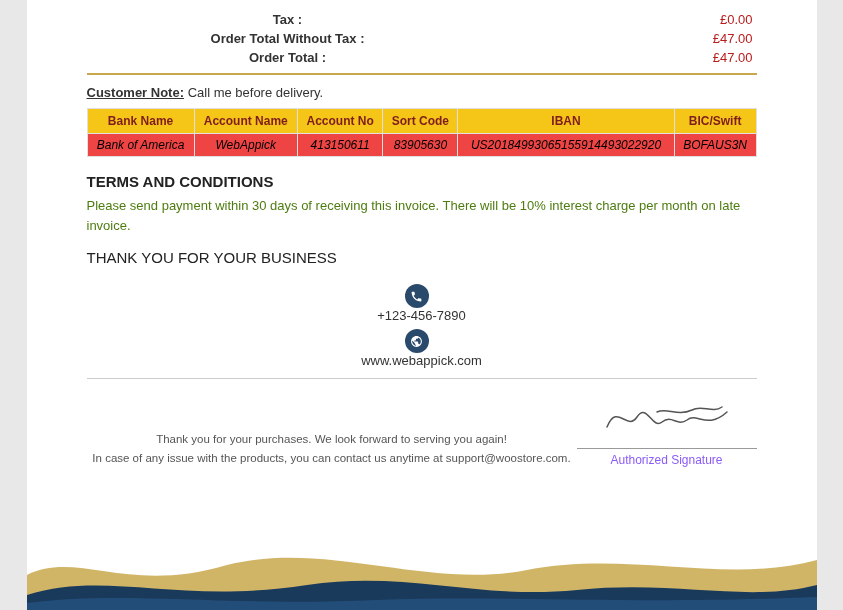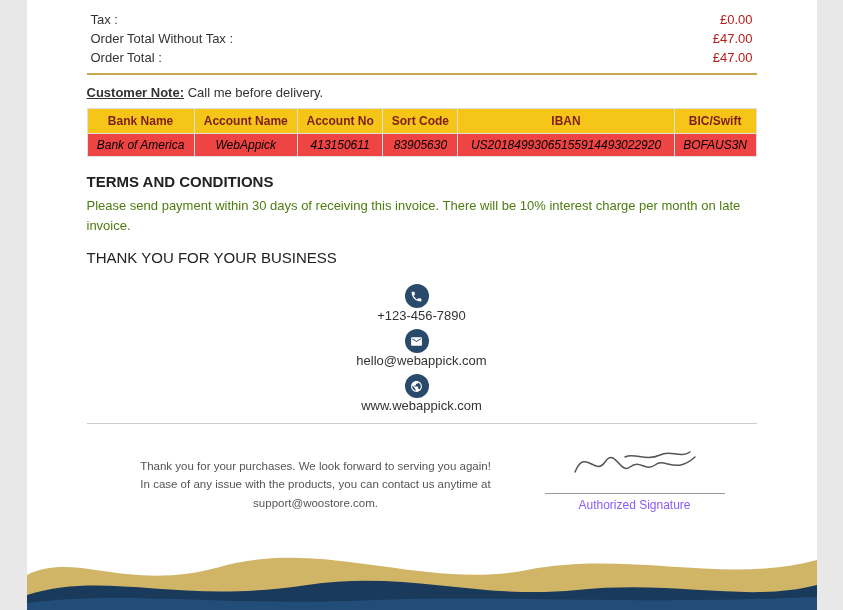--- a/index.html
+++ b/index.html
@@ -25,22 +25,22 @@
     .totals-table {
       width: 100%;
       border-collapse: collapse;
       margin-bottom: 6px;
     }
     .totals-table td {
       padding: 2px 4px;
       font-size: 13px;
     }
     .totals-table .label-cell {
-      text-align: left;
-      font-weight: normal;
+      text-align: center;
+      font-weight: bold;
       color: #333;
       width: 60%;
     }
     .totals-table .value-cell {
       text-align: right;
       color: #b91c1c;
       min-width: 80px;
     }
     .gold-divider {
       height: 2px;
@@ -129,21 +129,21 @@
     }
     .divider-line {
       border: none;
       border-top: 1px solid #ccc;
       margin: 10px 60px;
     }
     .footer-section {
       display: flex;
       justify-content: space-between;
       align-items: flex-end;
-      padding: 0 92px 0 60px;
+      padding: 0 60px 0 60px;
     }
     .footer-text-area {
       flex: 1;
     }
     .footer-text {
       font-size: 11.5px;
       color: #555;
       line-height: 1.6;
       text-align: center;
     }
@@ -247,28 +247,20 @@
         <span class="contact-icon">
           <svg viewBox="0 0 24 24">
             <path d="M6.6 10.8c1.4 2.8 3.8 5.1 6.6 6.6l2.2-2.2c.3-.3.7-.4 1-.2 1.1.4 2.3.6 3.6.6.6 0 1 .4 1 1V20c0 .6-.4 1-1 1-9.4 0-17-7.6-17-17 0-.6.4-1 1-1h3.5c.6 0 1 .4 1 1 0 1.3.2 2.5.6 3.6.1.3 0 .7-.2 1L6.6 10.8z"></path>
           </svg>
         </span>
         <span>+123-456-7890</span>
       </li>
       <li>
         <span class="contact-icon">
           <svg viewBox="0 0 24 24">
-            <path d="M20 4H4c-1.1 0-2 .9-2 2v12c0 1.1.9 2 2 2h16c1.1 0 2-.9 2-2V6c0-1.1-.9-2-2-2zm0 4l-8 5-8-5V6l8 5 8-5v2z"></path>
-          </svg>
-        </span>
-        <span>hello@webappick.com</span>
-      </li>
-      <li>
-        <span class="contact-icon">
-          <svg viewBox="0 0 24 24">
             <path d="M12 2C6.48 2 2 6.48 2 12s4.48 10 10 10 10-4.48 10-10S17.52 2 12 2zm-1 17.93c-3.95-.49-7-3.85-7-7.93 0-.62.08-1.21.21-1.79L9 15v1c0 1.1.9 2 2 2v1.93zm6.9-2.54c-.26-.81-1-1.39-1.9-1.39h-1v-3c0-.55-.45-1-1-1H8v-2h2c.55 0 1-.45 1-1V7h2c1.1 0 2-.9 2-2v-.41c2.93 1.19 5 4.06 5 7.41 0 2.08-.8 3.97-2.1 5.39z"></path>
           </svg>
         </span>
         <span>www.webappick.com</span>
       </li>
     </ul>
   </div>
 
   <hr class="divider-line">
 

